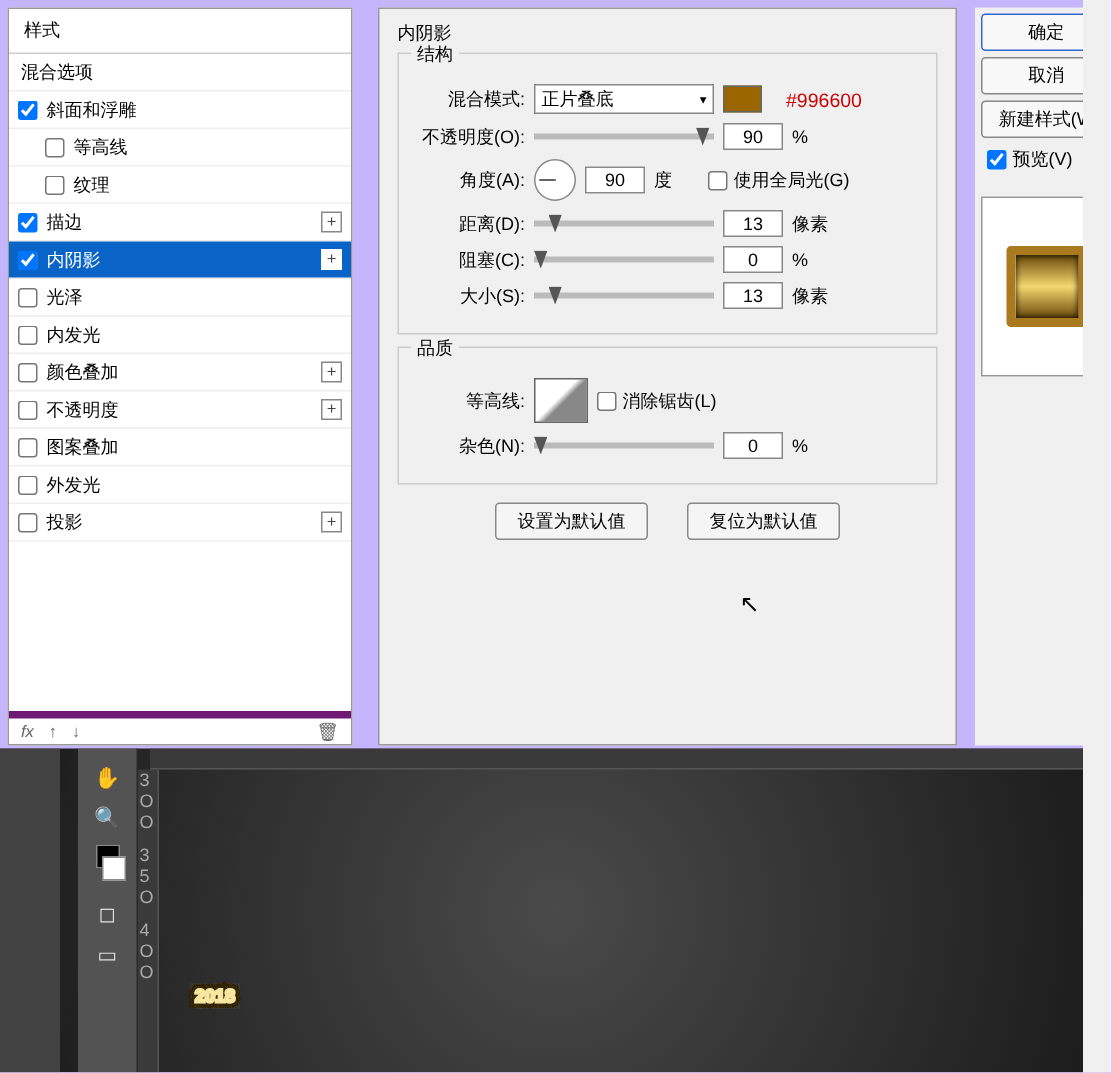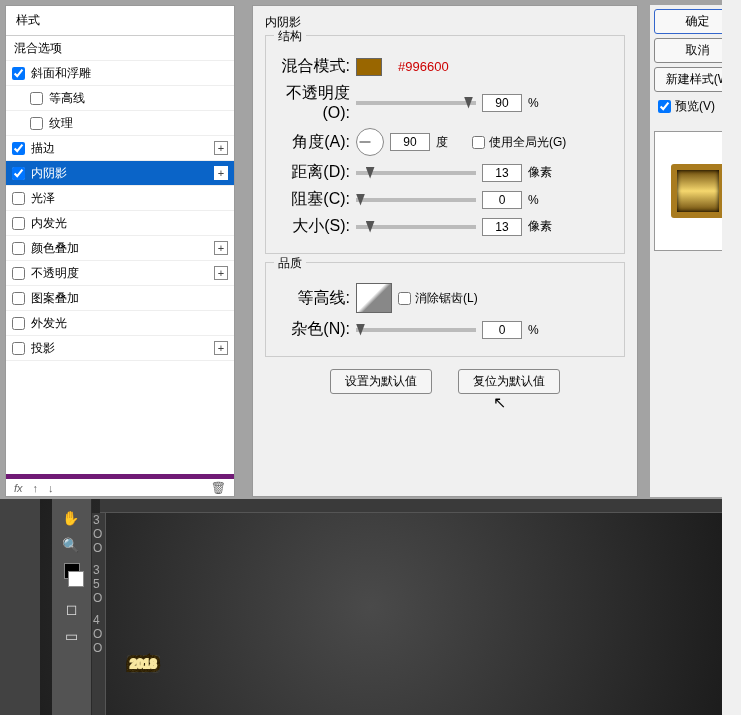--- a/index.html
+++ b/index.html
@@ -1,38 +1,38 @@
 <!DOCTYPE html>
 <html><head>
 <meta charset="utf-8">
 <style>
 * { box-sizing: border-box; margin: 0; padding: 0; font-family: "Microsoft YaHei", sans-serif; font-size: 12px; }
 body { background: #f0f0f0; }
-.app { width: 722px; height: 715px; position: relative; background: #a3a3a3; overflow: hidden; }
+.app { width: 722px; height: 715px; position: relative; background: #c4b5fd; overflow: hidden; }
 
 
 .left-panel { position: absolute; left: 5px; top: 5px; width: 230px; height: 492px; background: #fff; border: 1px solid #999; }
 .left-header { padding: 6px 10px; border-bottom: 1px solid #ccc; font-size: 12px; }
 .style-row { display: flex; align-items: center; padding: 5px 6px; height: 25px; position: relative; border-bottom: 1px solid #eee; }
 .style-row.indented { padding-left: 24px; }
 .style-row input[type="checkbox"] { margin-right: 6px; width: 13px; height: 13px; }
 .style-row.selected { background: #0a64c8; color: #fff; }
 .style-row .plus { position: absolute; right: 6px; width: 14px; height: 14px; border: 1px solid #888; display: flex; align-items: center; justify-content: center; font-size: 11px; line-height: 1; background: #fff; color: #444; }
 .style-row.selected .plus { border-color: #fff; }
 .left-footer { position: absolute; bottom: 0; left: 0; right: 0; height: 22px; border-top: 5px solid #701a75; display: flex; align-items: center; padding: 0 8px; gap: 10px; color: #666; }
 .left-footer .fx { font-style: italic; font-size: 11px; }
 .left-footer .arrow { font-size: 11px; }
 .left-footer .trash { margin-left: auto; font-size: 12px; }
 
 
 .mid-panel { position: absolute; left: 252px; top: 5px; width: 386px; height: 492px; border: 1px solid #999; background: #f0f0f0; padding: 8px 12px; }
 .sub-group { border: 1px solid #ccc; padding: 14px 6px 10px 6px; position: relative; margin-bottom: 8px; }
 .sub-title { position: absolute; top: -8px; left: 8px; background: #f0f0f0; padding: 0 4px; font-size: 12px; }
 .frow { display: flex; align-items: center; margin: 6px 0; gap: 6px; }
-.flabel { width: 78px; text-align: right; font-size: 16px; }
+.flabel { width: 78px; text-align: right; font-size: 12px; }
 .select { flex: 0 0 120px; height: 20px; border: 1px solid #888; background: #fff; padding: 0 4px; display: flex; align-items: center; justify-content: space-between; }
 .select .caret { font-size: 9px; }
 .swatch { width: 26px; height: 18px; border: 1px solid #666; background: #996600; }
 .hex { color: #c00; margin-left: 10px; font-size: 13px; }
 .slider { flex: 0 0 120px; height: 4px; background: #bbb; position: relative; }
 .slider .thumb { position: absolute; top: -4px; width: 9px; height: 12px; background: #555; clip-path: polygon(0 0, 100% 0, 50% 100%); }
 .numbox { width: 40px; height: 18px; border: 1px solid #888; background: #fff; text-align: center; line-height: 17px; }
 .unit { font-size: 12px; width: 30px; }
 .dial { width: 28px; height: 28px; border: 1px solid #888; border-radius: 50%; position: relative; background: #fff; }
 .dial::after { content:""; position:absolute; left:50%; top:50%; width:1px; height:11px; background:#333; transform-origin: top; transform: rotate(90deg); }
@@ -142,20 +142,24 @@
 </div>
 
 <div class="mid-panel">
   <div style="font-size:12px; margin-bottom:4px;">内阴影</div>
 
   <div class="sub-group">
     <div class="sub-title">结构</div>
 
     <div class="frow">
       <span class="flabel">混合模式:</span>
+      <div class="select">
+        <span>正片叠底</span>
+        <span class="caret">▾</span>
+      </div>
       <div class="swatch"></div>
       <span class="hex">#996600</span>
     </div>
 
     <div class="frow">
       <span class="flabel">不透明度(O):</span>
       <div class="slider">
             <div class="thumb" style="left:90%"></div>
           </div>
       <div class="numbox">90</div>

